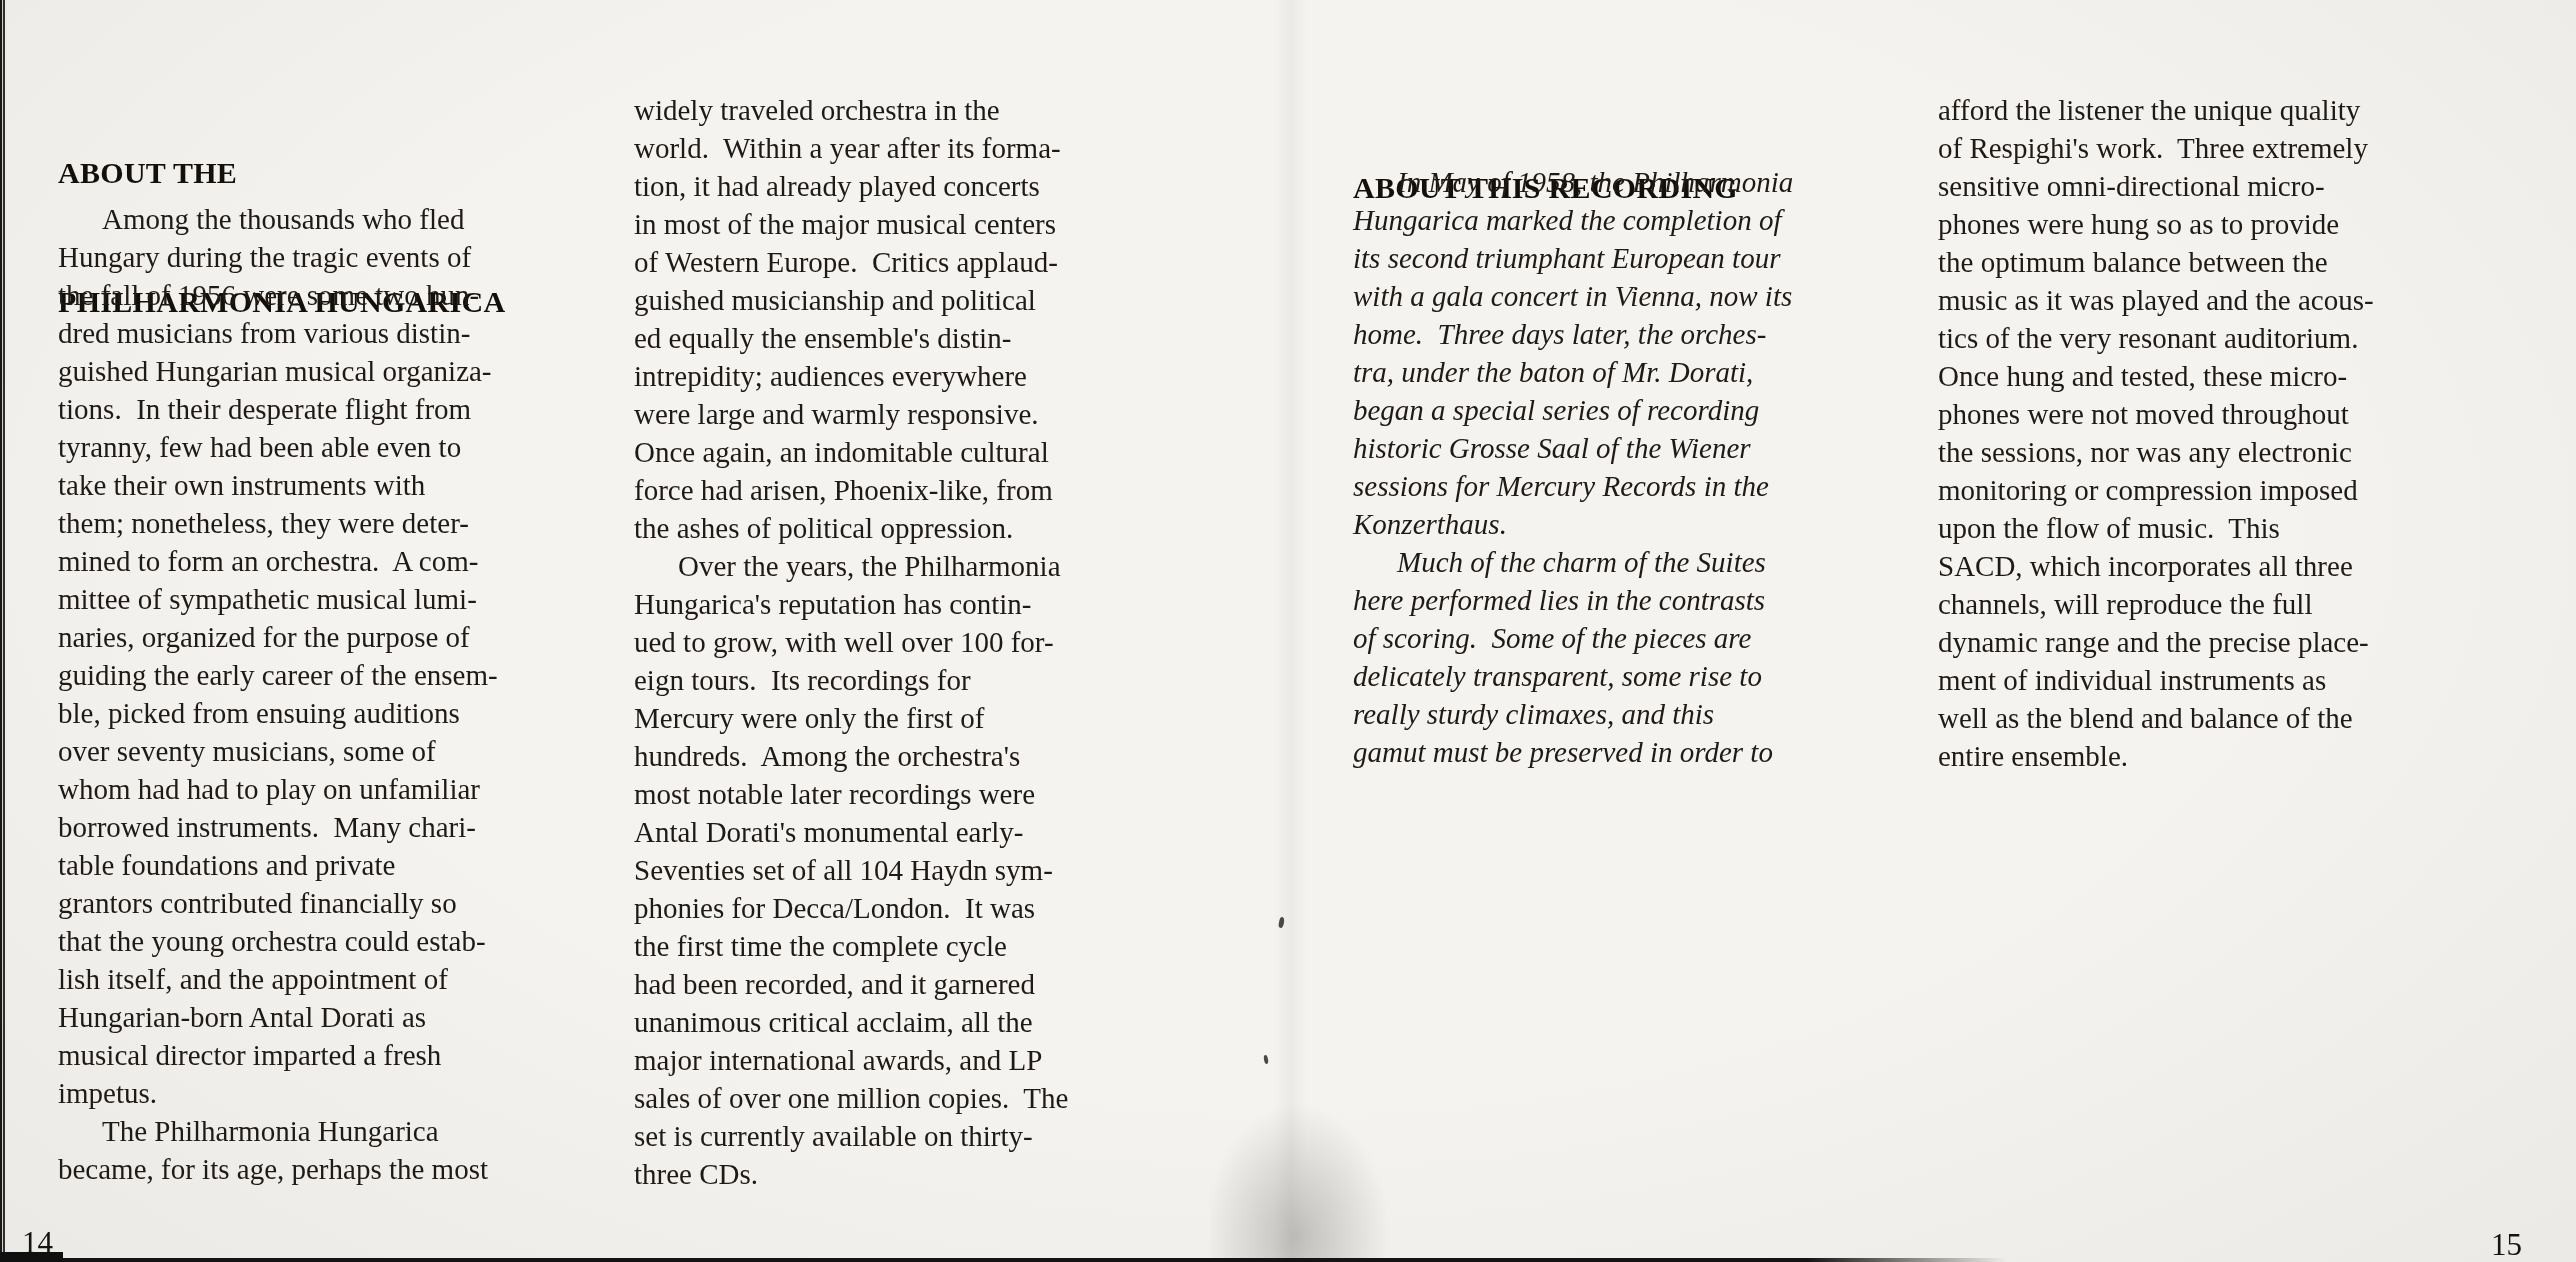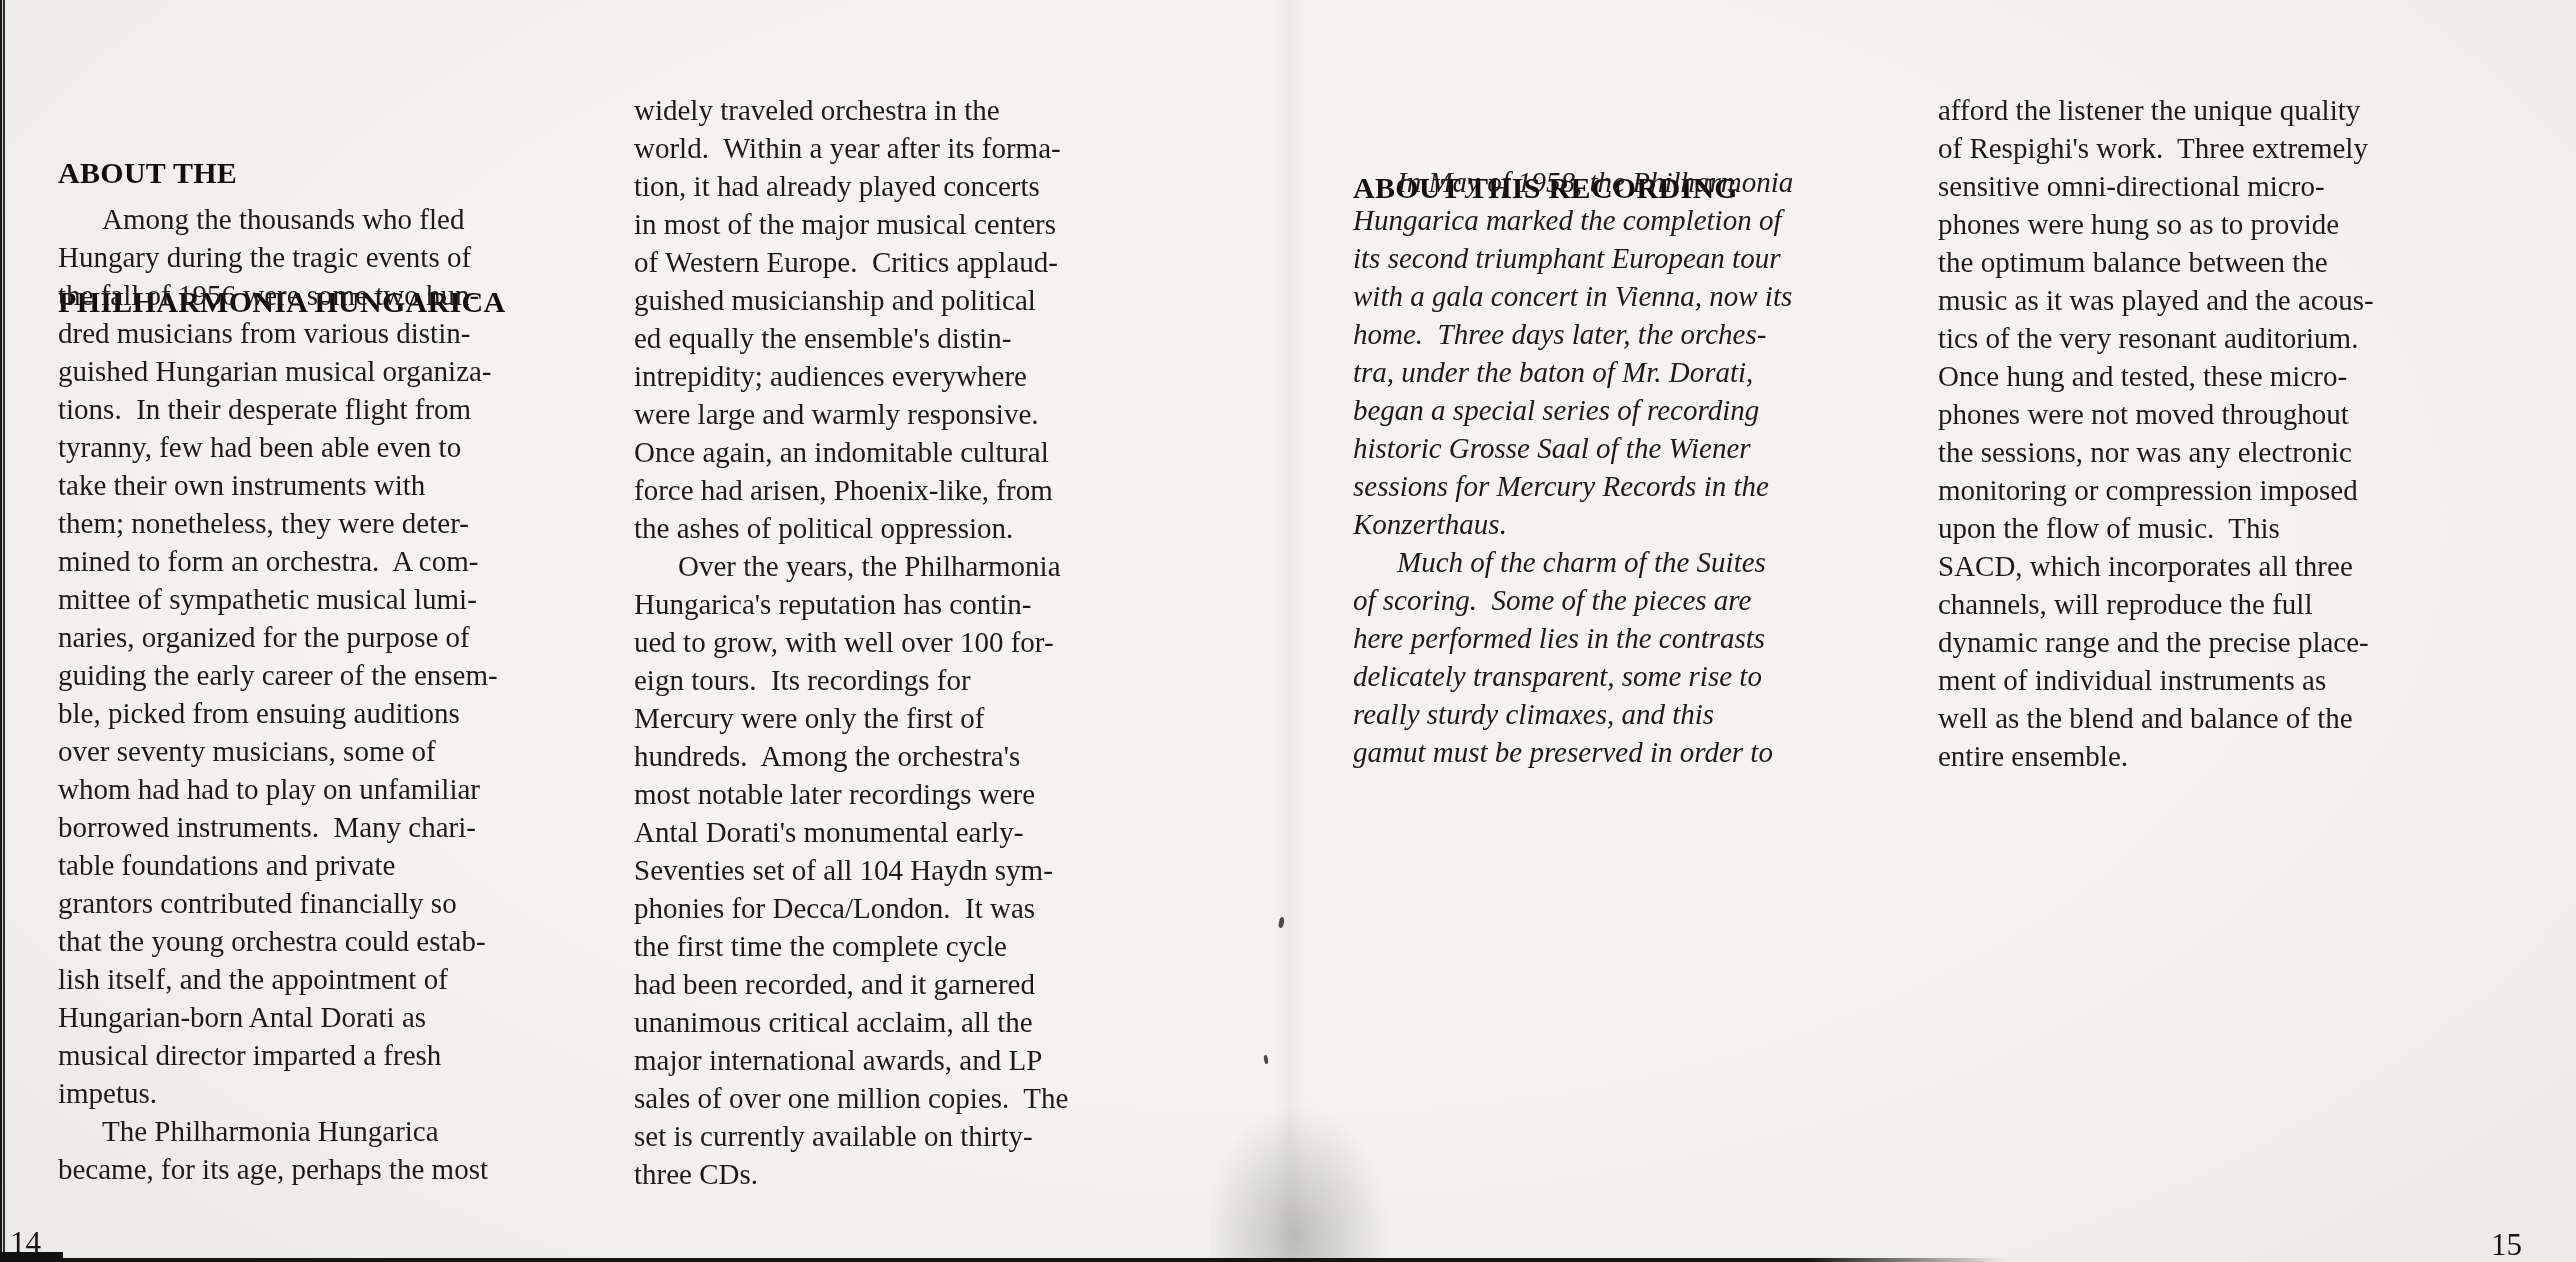--- a/index.html
+++ b/index.html
@@ -137,41 +137,41 @@
         <div class="line">Seventies set of all 104 Haydn sym-</div>
         <div class="line">phonies for Decca/London.  It was</div>
         <div class="line">the first time the complete cycle</div>
         <div class="line">had been recorded, and it garnered</div>
         <div class="line">unanimous critical acclaim, all the</div>
         <div class="line">major international awards, and LP</div>
         <div class="line">sales of over one million copies.  The</div>
         <div class="line">set is currently available on thirty-</div>
         <div class="line">three CDs.</div>
       </div>
-    <div class="page-number" style="left:10px; top:1227px;">14</div>
+    <div class="page-number" style="left:22px; top:1227px;">14</div>
   </div>
 
   <div class="page page-right">
     <div class="heading" style="left:65px; top:80px;">
       <div class="hline">ABOUT THIS RECORDING</div>
     </div>
     <div class="col" style="left:65px; top:163px;font-style:italic;">
         <div class="line indent">In May of 1958, the Philharmonia</div>
         <div class="line">Hungarica marked the completion of</div>
         <div class="line">its second triumphant European tour</div>
         <div class="line">with a gala concert in Vienna, now its</div>
         <div class="line">home.  Three days later, the orches-</div>
         <div class="line">tra, under the baton of Mr. Dorati,</div>
         <div class="line">began a special series of recording</div>
         <div class="line">historic Grosse Saal of the Wiener</div>
         <div class="line">sessions for Mercury Records in the</div>
         <div class="line">Konzerthaus.</div>
         <div class="line indent">Much of the charm of the Suites</div>
+        <div class="line">here performed lies in the contrasts</div>
         <div class="line">of scoring.  Some of the pieces are</div>
-        <div class="line">here performed lies in the contrasts</div>
         <div class="line">delicately transparent, some rise to</div>
         <div class="line">really sturdy climaxes, and this</div>
         <div class="line">gamut must be preserved in order to</div>
       </div>
     <div class="col" style="left:650px; top:91px;">
         <div class="line">afford the listener the unique quality</div>
         <div class="line">of Respighi's work.  Three extremely</div>
         <div class="line">sensitive omni-directional micro-</div>
         <div class="line">phones were hung so as to provide</div>
         <div class="line">the optimum balance between the</div>

